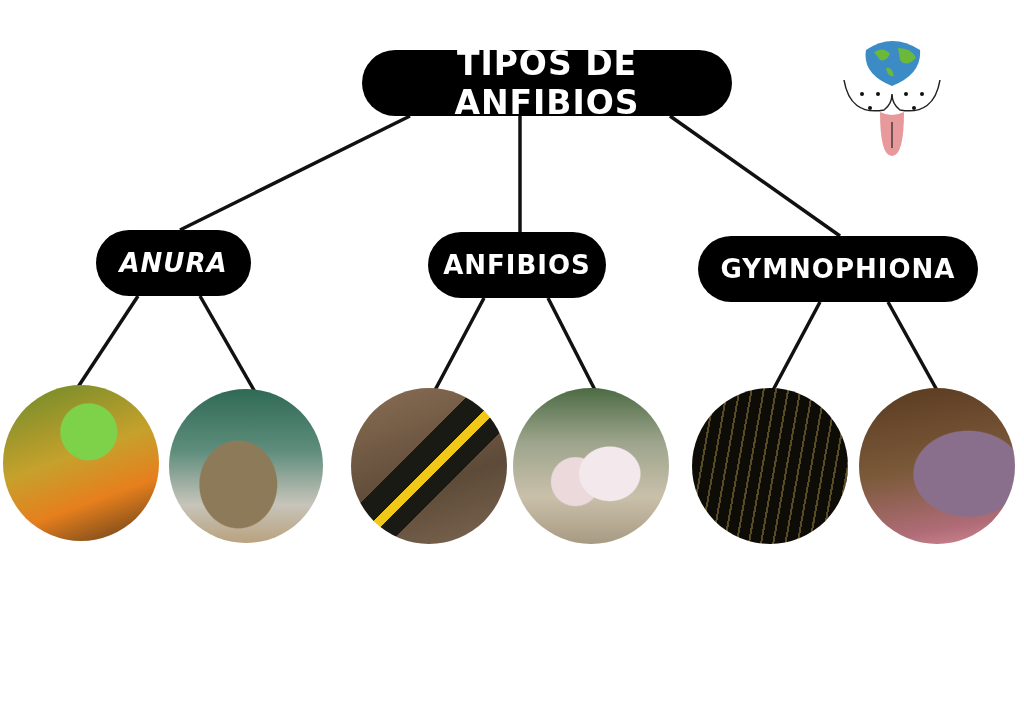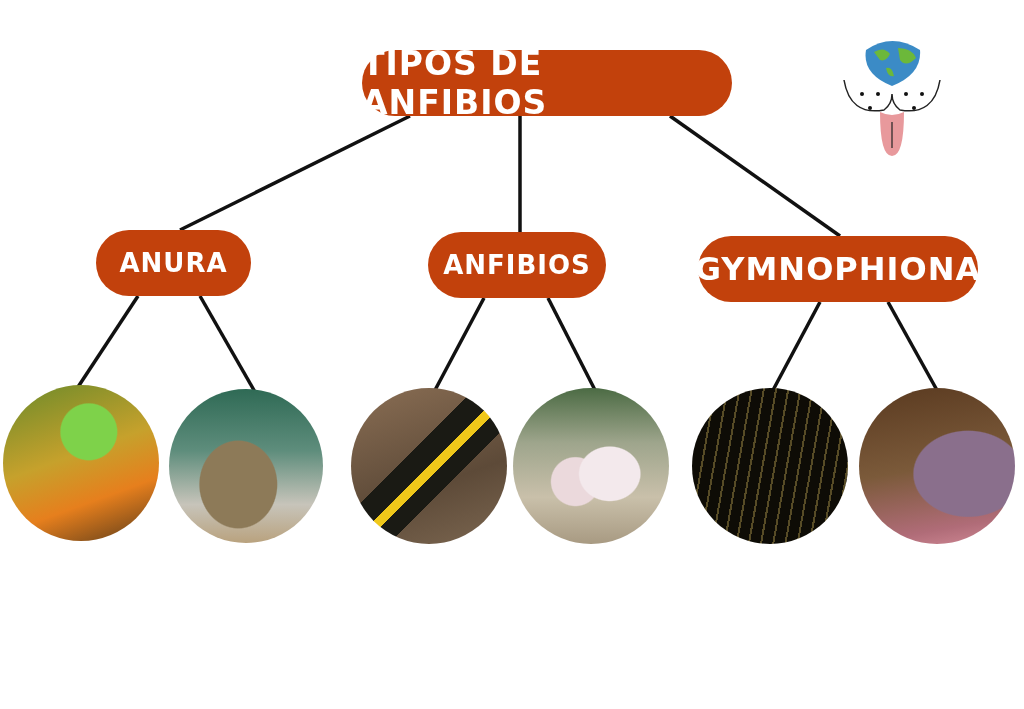--- a/index.html
+++ b/index.html
@@ -1,17 +1,17 @@
 <!DOCTYPE html>
 <html><head>
 <meta charset="utf-8">
 <style>
   html,body{margin:0;padding:0;background:#ffffff;}
   body{width:1024px;height:709px;position:relative;overflow:hidden;font-family:"DejaVu Sans","Liberation Sans",sans-serif;}
-  .pill{position:absolute;background:#c2410c;color:#fff;border-radius:40px;display:flex;align-items:center;justify-content:center;font-weight:bold;letter-spacing:1px;box-sizing:border-box;font-family:"DejaVu Sans",sans-serif;}
+  .pill{position:absolute;background:#000000;color:#fff;border-radius:40px;display:flex;align-items:center;justify-content:center;font-weight:bold;letter-spacing:1px;box-sizing:border-box;font-family:"DejaVu Sans",sans-serif;text-align:center;}
   svg.lines{position:absolute;left:0;top:0;}
   .circle{position:absolute;border-radius:50%;overflow:hidden;}
   .logo{position:absolute;left:840px;top:38px;width:104px;height:122px;}
 </style>
 </head>
 <body>
 
 <svg class="lines" width="1024" height="709">
   <g stroke="#111" stroke-width="3.5" fill="none">
     <line x1="410" y1="116" x2="180" y2="230"></line>
@@ -21,23 +21,23 @@
     <line x1="200" y1="296" x2="255" y2="392"></line>
     <line x1="484" y1="298" x2="434" y2="392"></line>
     <line x1="548" y1="298" x2="596" y2="392"></line>
     <line x1="820" y1="302" x2="772" y2="392"></line>
     <line x1="888" y1="302" x2="938" y2="392"></line>
   </g>
 </svg>
 
 <div class="pill" style="left:362px;top:50px;width:370px;height:66px;font-size:33px;">TIPOS DE ANFIBIOS</div>
 
-<div class="pill" style="left:96px;top:230px;width:155px;height:66px;font-size:26px;">ANURA</div>
+<div class="pill" style="left:96px;top:230px;width:155px;height:66px;font-size:26px;font-style:italic;">ANURA</div>
 <div class="pill" style="left:428px;top:232px;width:178px;height:66px;font-size:26px;">ANFIBIOS</div>
-<div class="pill" style="left:698px;top:236px;width:280px;height:66px;font-size:32px;">GYMNOPHIONA</div>
+<div class="pill" style="left:698px;top:236px;width:280px;height:66px;font-size:26px;">GYMNOPHIONA</div>
 
 <div class="circle" style="left:3px;top:385px;width:156px;height:156px;background:radial-gradient(circle at 55% 30%,#7ed24a 0 20%,transparent 21%),radial-gradient(circle at 62% 28%,#e0531d 0 6%,transparent 7%),linear-gradient(160deg,#6b8a2a 0%,#c6a12c 45%,#e67f1d 70%,#5a3b1a 100%);"></div>
 <div class="circle" style="left:169px;top:389px;width:154px;height:154px;background:radial-gradient(ellipse at 45% 62%,#8d7a58 0 32%,transparent 33%),linear-gradient(180deg,#2f6a55 0%,#5e8d7c 40%,#c7c4ba 75%,#b9a27e 100%);"></div>
 
 <div class="circle" style="left:351px;top:388px;width:156px;height:156px;background:linear-gradient(135deg,transparent 40%,#1a1a14 40% 50%,#f0c81a 50% 54%,#1a1a14 54% 62%,transparent 62%),linear-gradient(160deg,#8a6e54,#5d4a38 60%,#7b6650);"></div>
 <div class="circle" style="left:513px;top:388px;width:156px;height:156px;background:radial-gradient(ellipse at 62% 55%,#f3e9ec 0 22%,transparent 23%),radial-gradient(ellipse at 40% 60%,#ebd9dc 0 18%,transparent 19%),linear-gradient(180deg,#4c6b44 0%,#9ea58c 35%,#c9c0aa 70%,#a89a82 100%);"></div>
 
 <div class="circle" style="left:692px;top:388px;width:156px;height:156px;background:repeating-linear-gradient(100deg,#222 0 10px,#cfd6da 10px 12px),linear-gradient(#6b5a2c,#6b5a2c);background-blend-mode:multiply;"></div>
 <div class="circle" style="left:859px;top:388px;width:156px;height:156px;background:radial-gradient(ellipse at 70% 55%,#8a6f8c 0 35%,transparent 36%),linear-gradient(170deg,#5a3a20 0%,#7b5a3a 50%,#b06c78 85%,#d18a96 100%);"></div>
 

